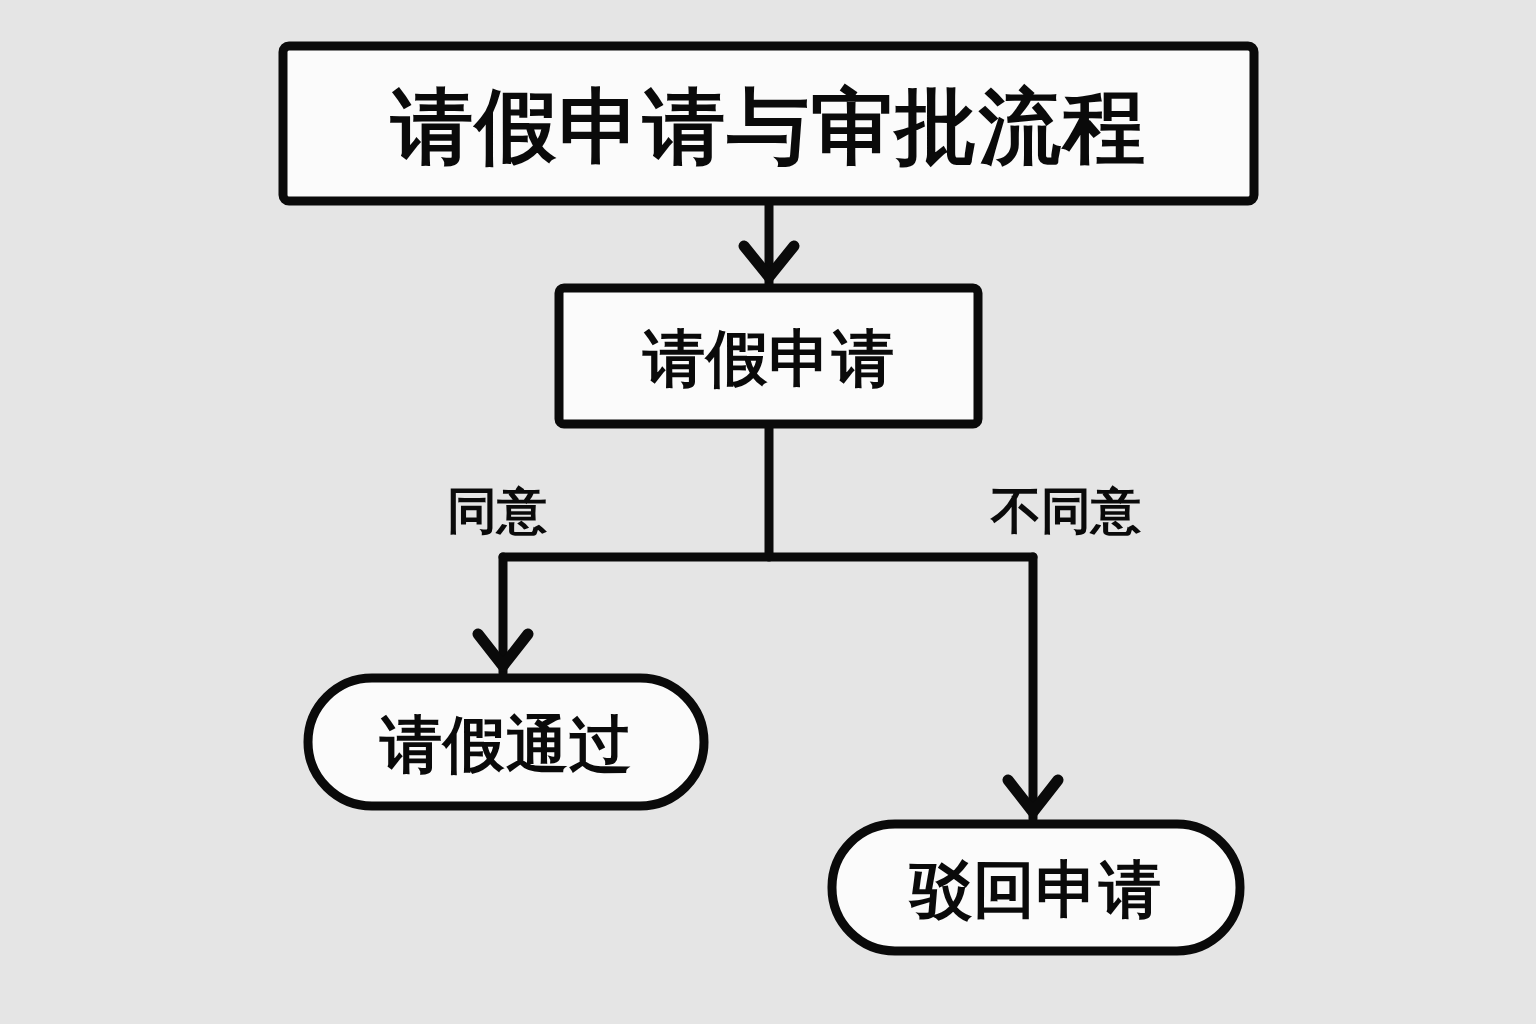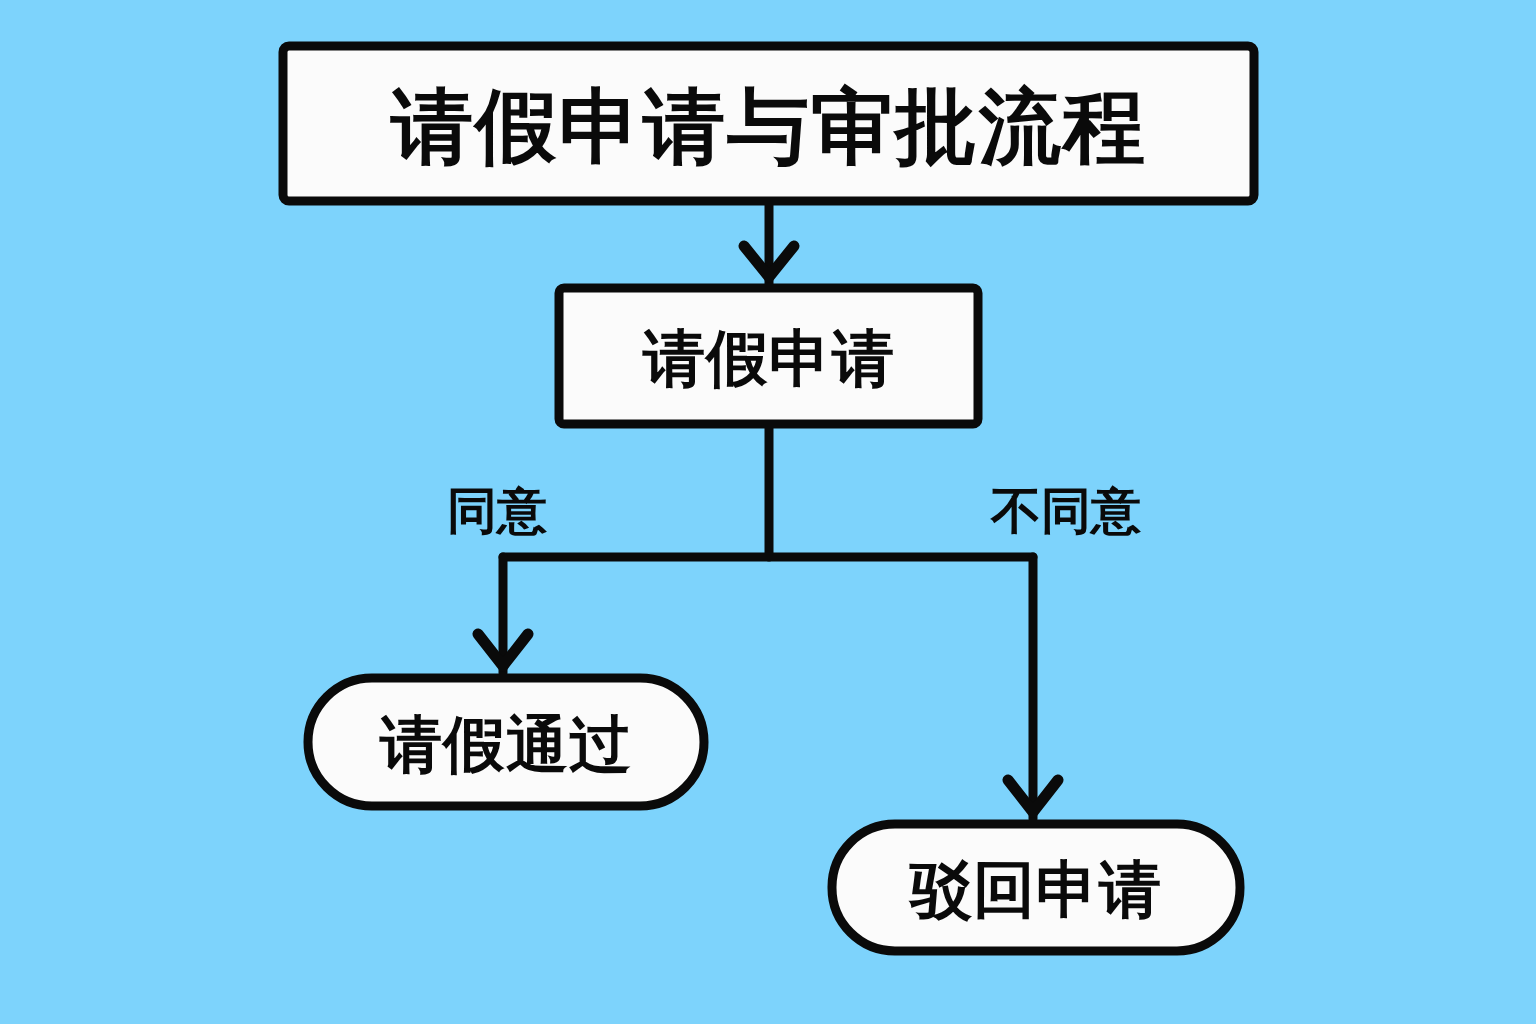--- a/index.html
+++ b/index.html
@@ -10,21 +10,21 @@
   body {
     width: 1536px;
     height: 1024px;
     font-family: "Liberation Sans", "DejaVu Sans", sans-serif;
     overflow: hidden;
   }
   #canvas {
     position: relative;
     width: 1536px;
     height: 1024px;
-    background: #7dd3fc;
+    background: #e5e5e5;
   }
   #flow-svg {
     position: absolute;
     top: 0;
     left: 0;
     width: 1536px;
     height: 1024px;
   }
   .node-label {
     font-family: "Liberation Sans", "DejaVu Sans", sans-serif;

